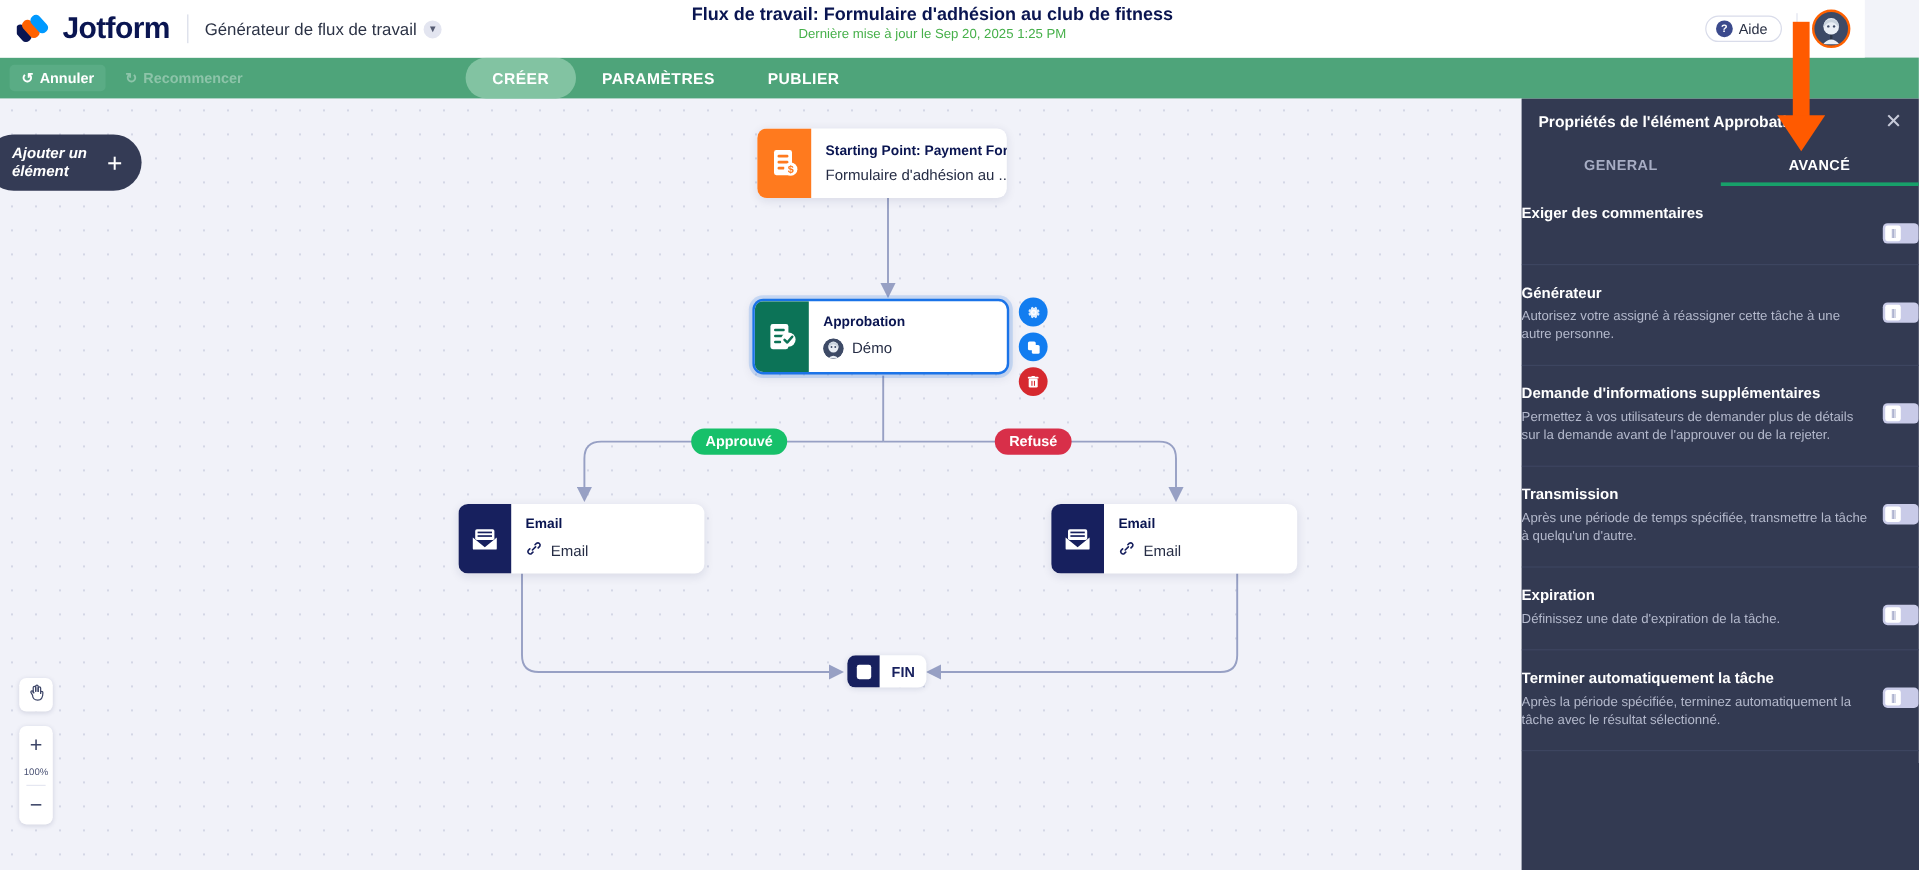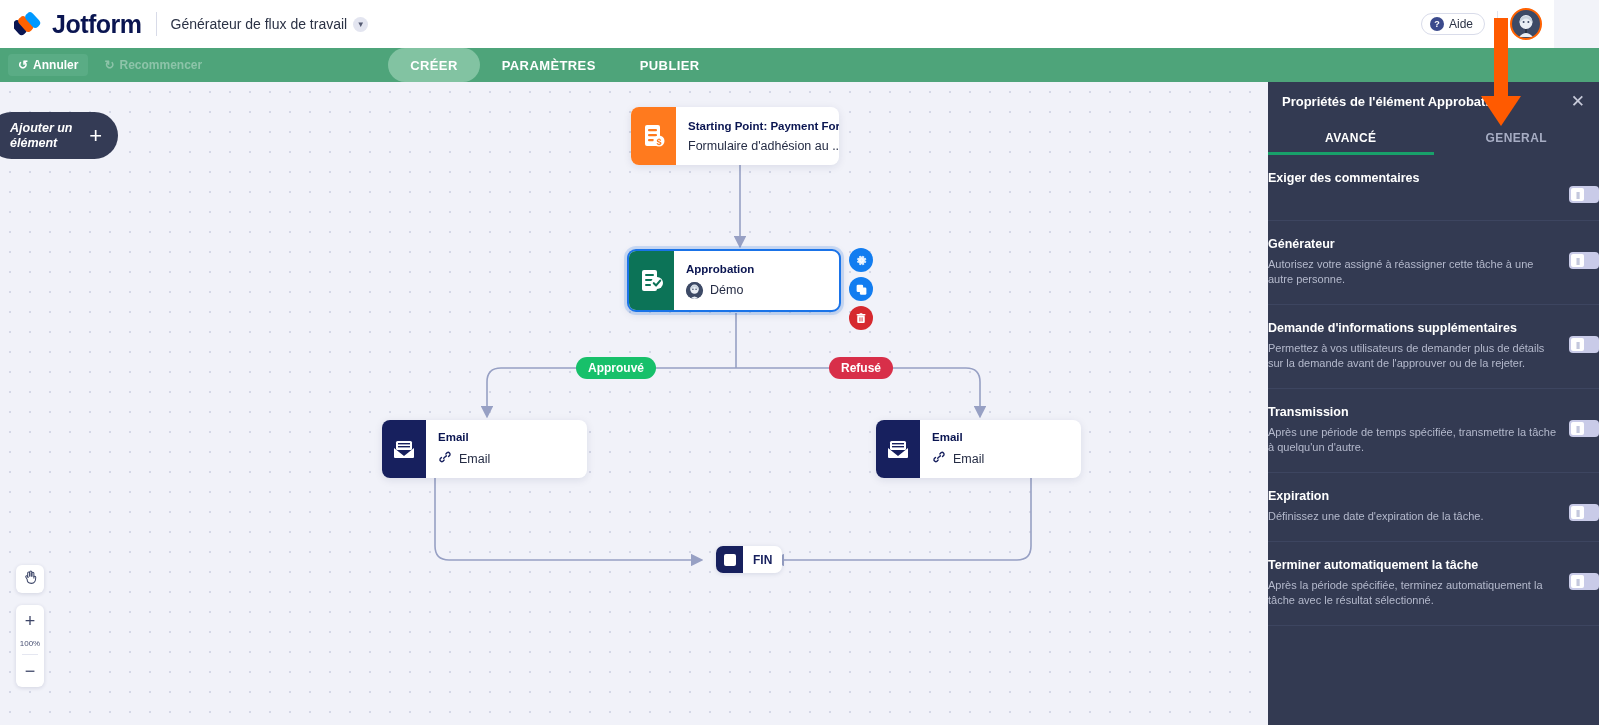--- a/index.html
+++ b/index.html
@@ -139,21 +139,21 @@
     font-size: 12px; font-weight: bold; padding: 4px 12px;
     z-index: 4; cursor: pointer;
   }
   #label-approved { left: 576px; top: 275px; background: #17c06a; }
   #label-refused  { left: 829px; top: 275px; background: #d82f49; }
   
   #end-node {
     position: absolute; left: 706px; top: 464px;
     display: flex; align-items: stretch; background: #fff;
     border-radius: 7px; overflow: hidden; height: 27px;
-    box-shadow: 0 1px 5px rgba(20,30,80,.12); z-index: 4; cursor: pointer; margin-left: 10px;
+    box-shadow: 0 1px 5px rgba(20,30,80,.12); z-index: 4; cursor: pointer;
   }
   #end-node .end-icon {
     width: 27px; background: #17205e; display: flex; align-items: center; justify-content: center;
   }
   #end-node .end-sq { width: 12px; height: 12px; background: #fff; border-radius: 2px; }
   #end-node .end-label { padding: 0 10px; display: flex; align-items: center; font-size: 12px; font-weight: bold; color: #17205e; }
   
   .pan-btn {
     position: absolute; left: 16px; top: 483px; width: 28px; height: 28px;
     background: #fff; border-radius: 6px; box-shadow: 0 1px 4px rgba(20,30,80,.14);
@@ -226,20 +226,24 @@
       </svg>
     </span>
     <span class="logo-text">Jotform</span>
   </div>
   <div class="topbar-divider"></div>
   <div class="wf-select">
     <span class="wf-select-label">Générateur de flux de travail</span>
     <span class="chev">▼</span>
   </div>
 
+  <div class="title-block">
+    <div class="title-main">Flux de travail: Formulaire d'adhésion au club de fitness</div>
+    <div class="title-sub">Dernière mise à jour le Sep 20, 2025 1:25 PM</div>
+  </div>
 
   <div class="topbar-right">
     <div class="help-btn">
       <span class="help-icon">?</span>
       <span class="help-label">Aide</span>
     </div>
     <div class="vsep"></div>
     <div class="avatar">
       <svg width="26" height="26" viewBox="0 0 26 26">
         <circle cx="13" cy="13" r="13" fill="#3d4a66"></circle>
@@ -445,22 +449,22 @@
     <div class="zoom-out">−</div>
   </div>
 </div>
 
 <div class="panel">
   <div class="panel-head">
     <div class="panel-title">Propriétés de l'élément Approbation</div>
     <div class="panel-close">✕</div>
   </div>
   <div class="panel-tabs">
+    <div class="panel-tab">GENERAL</div>
     <div class="panel-tab active">AVANCÉ</div>
-    <div class="panel-tab">GENERAL</div>
   </div>
   <div class="panel-body">
 
     <div class="setting-row">
       <div class="setting-text">
         <div class="setting-title">Exiger des commentaires</div>
       </div>
       <div class="toggle">
         <span class="toggle-knob">
             <span class="knob-lines">|||</span>

